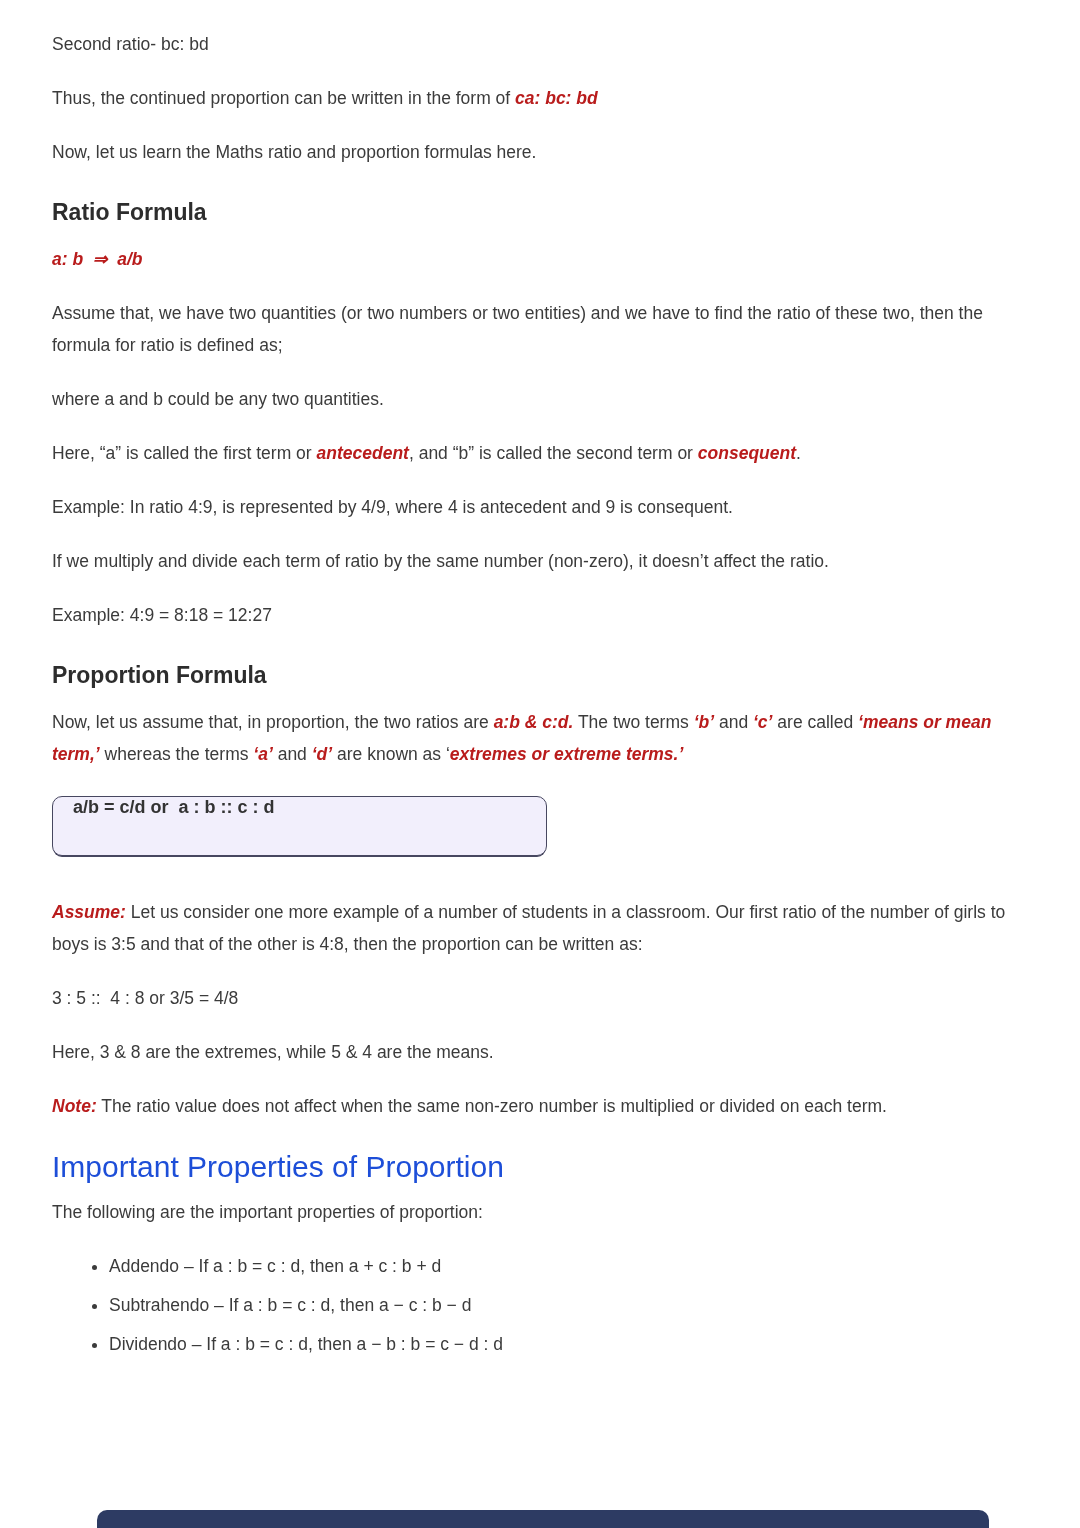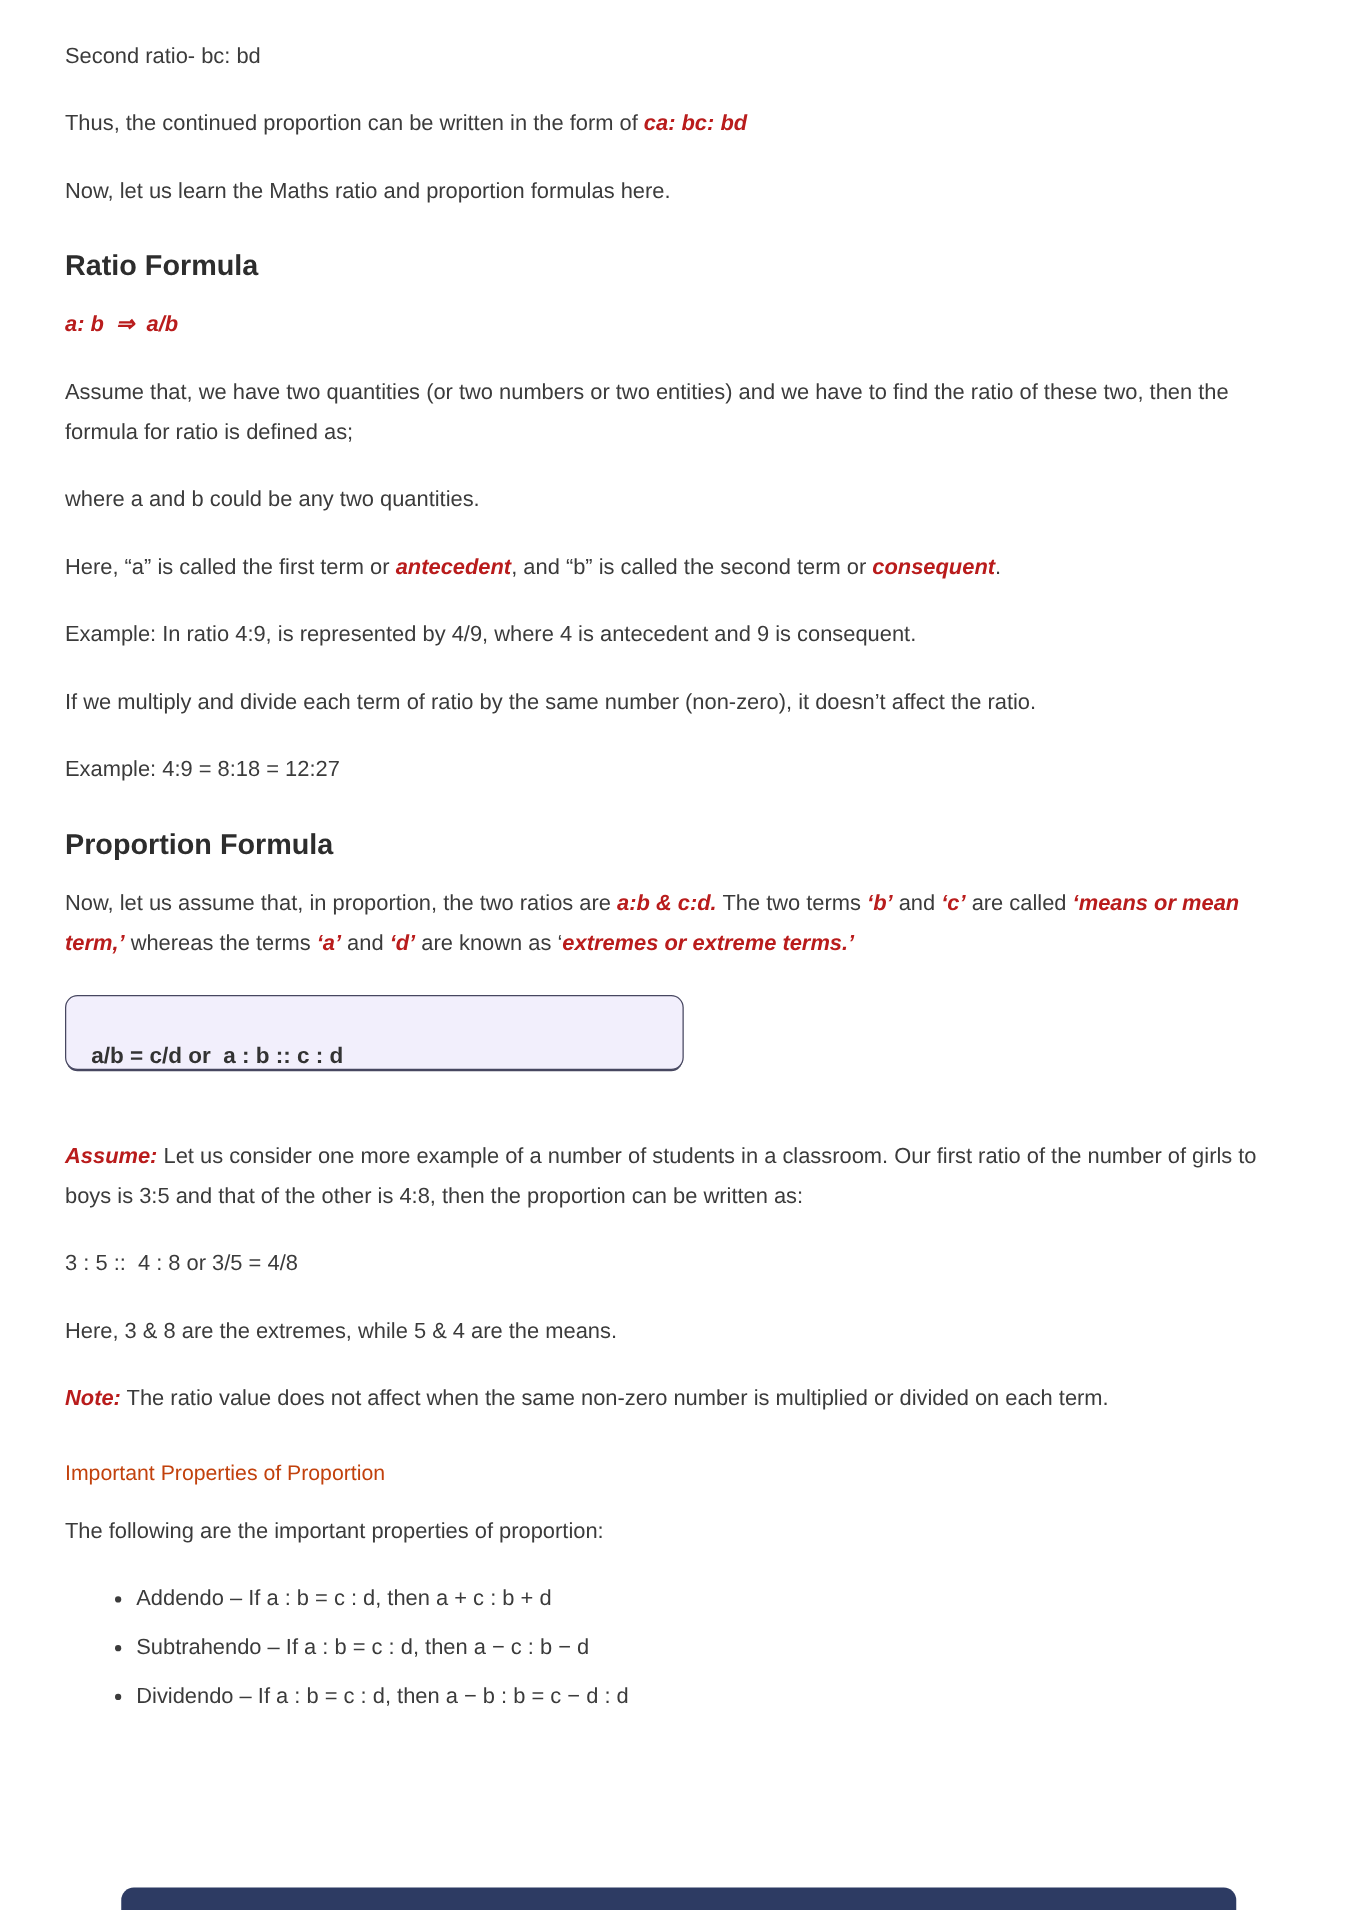--- a/index.html
+++ b/index.html
@@ -30,36 +30,36 @@
   }
   h3.sub-heading {
     font-size: 23px;
     line-height: 30px;
     font-weight: 700;
     color: #2d2d2d;
     margin: 29px 0 16px 0;
   }
   h3.sub-heading.light {
     font-weight: 400;
-    font-size: 17px;
-    color: #c2410c;
+    font-size: 30px;
+    color: #1d4ed8;
     margin: 30px 0 14px 0;
   }
   .italic { font-style: italic; }
   a.link {
     color: #7d66d3;
     text-decoration: none;
     cursor: pointer;
   }
   .formula-box {
     width: 495px;
     min-height: 60px;
-    margin: 26px 0 52px 0;
+    margin: 26px 0 40px 0;
     display: flex;
-    align-items: flex-end;
+    align-items: flex-start;
     padding: 0 20px;
     background: #f2effc;
     border: 1.6px solid #474760;
     border-radius: 10px;
     box-shadow: 0 2px 0 -1px #474760;
   }
   .box-formula {
     font-weight: 700;
     font-size: 18px;
     color: #333333;

